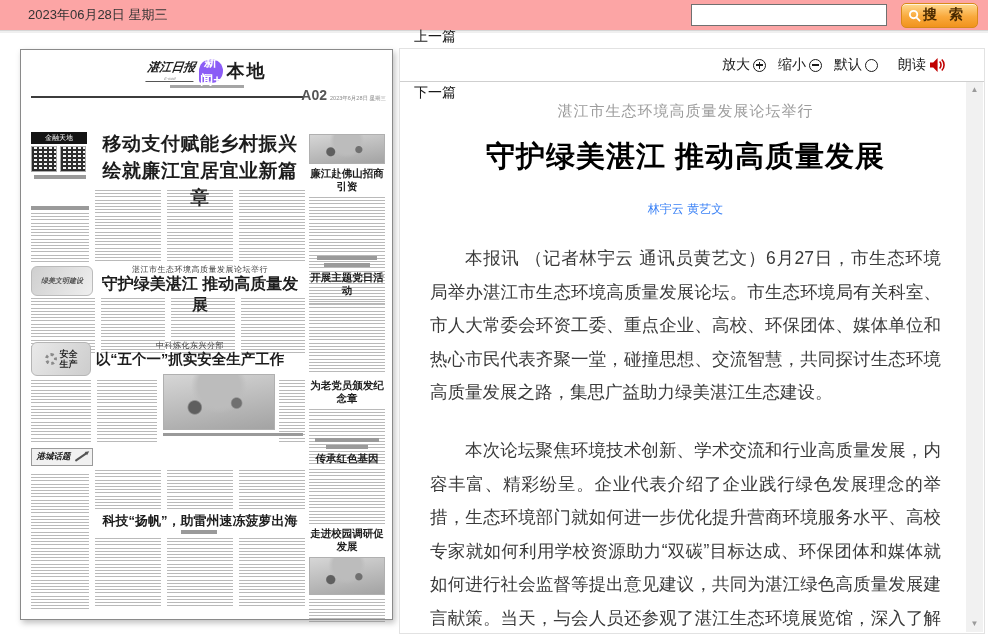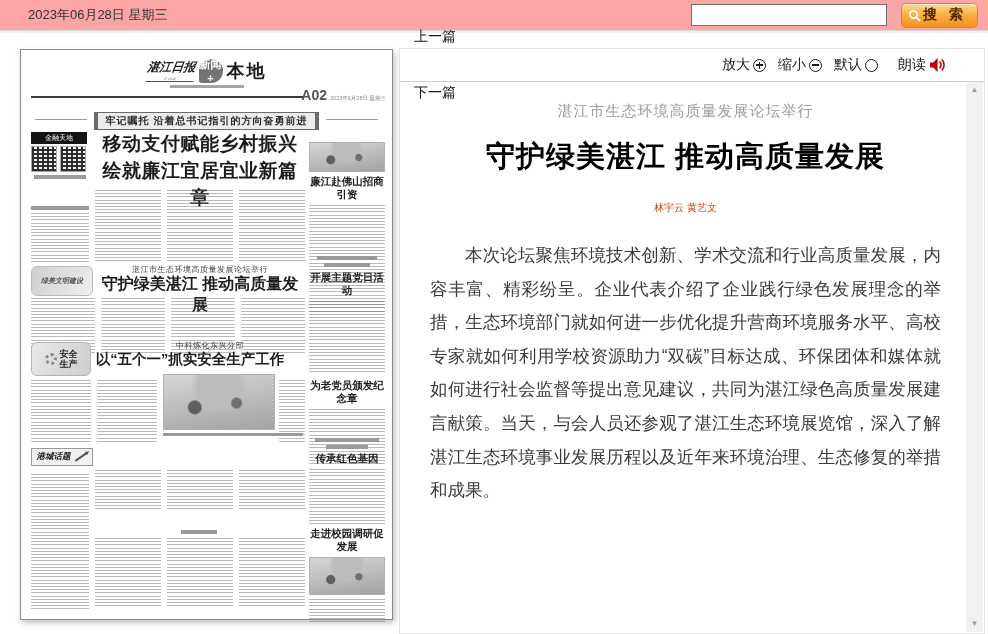--- a/index.html
+++ b/index.html
@@ -33,21 +33,21 @@
   .mtcols { display:flex; gap:6px; }
   .mtcols > div { flex:1; }
   .mtk { height:4px; background:#9a9a9a; margin:0 auto 3px; }
 
   .np-logo-row { left:0; right:0; top:7px; height:40px; text-align:center; }
   .np-logo-wrap { display:inline-flex; align-items:center; gap:4px; }
   .np-script { font-size:12px; font-weight:bold; font-style:italic; color:#3a3a3a;
                border-bottom:1px solid #555; transform:skewX(-8deg); }
   .np-script small { display:block; font-size:4px; font-weight:normal; color:#888; }
   .np-badge { width:24px; height:24px; border-radius:50% 50% 50% 10%;
-              background:#737373; color:#fff; font-size:11px; font-weight:bold;
+              background:#8b5cf6; color:#fff; font-size:13px; font-weight:bold;
               display:flex; align-items:center; justify-content:center; }
   .np-section { font-size:18px; font-weight:bold; letter-spacing:2px; }
   .np-mast-sub { width:74px; height:3px; background:#a5a5a5; margin:2px auto 0; }
   .np-rule { left:10px; right:88px; top:46px; height:2px; background:#3c3c3c; }
   .np-pageno { right:6px; top:37px; display:flex; align-items:baseline; gap:3px; }
   .np-pageno b { font-size:14px; color:#555; }
   .np-pageno span { font-size:5.5px; color:#8a8a8a; }
 
   .np-banner { left:0; right:0; top:60px; height:18px; text-align:center; }
   .np-banner .bnline { position:absolute; top:9px; height:1px; background:#9a9a9a; width:52px; }
@@ -110,21 +110,21 @@
   .scrollbar { position:absolute; right:1px; top:33px; bottom:1px; width:17px;
                background:#f1f1f1; display:flex; flex-direction:column;
                justify-content:space-between; align-items:center; padding:3px 0; }
   .sb-arrow { font-size:8px; color:#9a9a9a; line-height:10px; cursor:pointer; }
 
   .article { position:absolute; left:0; right:17px; top:33px; bottom:0;
              overflow:hidden; padding:20px 26px 0 30px; }
   .art-kicker { text-align:center; font-size:15px; color:#9c9c9c; letter-spacing:1px; }
   .art-title { text-align:center; font-size:29px; font-weight:bold; color:#000;
                margin-top:16px; letter-spacing:1px; }
-  .art-authors { text-align:center; font-size:10px; color:#c2410c; margin-top:24px; }
+  .art-authors { text-align:center; font-size:12px; color:#3b82f6; margin-top:24px; }
   .art-body p { font-size:17.5px; color:#3a3a3a; line-height:1.92; text-indent:2em;
                 text-align:justify; margin-top:24px; }
 </style>
 </head>
 <body>
 
 <div class="topbar">
   <span class="topbar-date">2023年06月28日 星期三</span>
   <div class="search-area">
     <input class="search-input" type="text" value="" style="">
@@ -149,25 +149,20 @@
       <span class="np-section">本地</span>
     </div>
     <div class="np-mast-sub"></div>
   </div>
   <div class="abs np-rule"></div>
   <div class="abs np-pageno">
     <b>A02</b>
     <span>2023年6月28日 星期三</span>
   </div>
 
-  <div class="abs np-banner">
-    <span class="bnline" style="left:14px;"></span>
-    <span class="bntext">牢记嘱托 沿着总书记指引的方向奋勇前进</span>
-    <span class="bnline" style="right:14px;"></span>
-  </div>
 
   <div class="abs" style="left:10px; top:82px; width:58px;">
     <div class="qr-label">金融天地</div>
     <div class="qr-row">
       <div class="qr"></div>
       <div class="qr"></div>
     </div>
     <div class="mtk" style="width:90%; margin-top:3px;"></div>
   </div>
   <div class="abs lead-hl">
@@ -177,21 +172,21 @@
   <div class="abs mtcols" style="left:74px; top:140px; width:210px; height:72px;">
     <div class="mt"></div>
       <div class="mt"></div>
       <div class="mt"></div>
   </div>
   <div class="abs" style="left:10px; top:156px; width:58px;">
     <div class="mtk" style="width:100%;"></div>
     <div class="mt" style="height:50px;"></div>
   </div>
 
-  <div class="abs" style="left:288px; top:92px; width:76px;">
+  <div class="abs" style="left:288px; top:84px; width:76px;">
     <div class="photo" style="width:76px; height:30px;"></div>
     <div class="side-hl" style="margin-top:3px;">廉江赴佛山招商引资</div>
     <div class="mt" style="height:108px; margin-top:4px;"></div>
   </div>
 
   <div class="abs stamp" style="left:10px; top:216px;">绿美文明建设</div>
   <div class="abs kicker" style="left:74px; top:214px; width:210px;">湛江市生态环境高质量发展论坛举行</div>
   <div class="abs hl-m" style="left:74px; top:224px; width:210px; font-size:16px;">守护绿美湛江 推动高质量发展</div>
   <div class="abs mtcols" style="left:10px; top:248px; width:274px; height:56px;">
     <div class="mt"></div>
@@ -209,41 +204,42 @@
     <div class="mt" style="height:56px; margin-top:4px;"></div>
   </div>
 
   <div class="abs badge-safety" style="left:10px; top:292px;">
     <span class="gear"></span>
     <span class="bs-t">
       <div>安全</div>
       <div>生产</div>
     </span>
   </div>
-  <div class="abs kicker" style="left:84px; top:290px; width:210px;text-align:center;">中科炼化东兴分部</div>
+  <div class="abs kicker" style="left:64px; top:290px; width:210px;text-align:center;">中科炼化东兴分部</div>
   <div class="abs hl-m" style="left:64px; top:300px; width:210px; font-size:14.5px;">以“五个一”抓实安全生产工作</div>
   <div class="abs mtcols" style="left:10px; top:330px; width:126px; height:62px;">
     <div class="mt"></div>
       <div class="mt"></div>
   </div>
   <div class="abs photo" style="left:142px; top:324px; width:112px; height:56px;"></div>
   <div class="abs mt" style="left:258px; top:330px; width:26px; height:62px;"></div>
   <div class="abs mtk" style="left:142px; top:383px; width:140px; height:3px;"></div>
 
   <div class="abs talk-label" style="left:10px; top:398px;">
     <span>港城话题</span>
     <span class="pen"></span>
   </div>
   <div class="abs mtcols" style="left:74px; top:420px; width:210px; height:40px;">
     <div class="mt"></div>
       <div class="mt"></div>
       <div class="mt"></div>
   </div>
   <div class="abs mt" style="left:10px; top:424px; width:58px; height:136px;"></div>
 
+  <div class="abs hl-m" style="left:74px; top:462px; width:210px; font-size:13px;">科技“扬帆”，助雷州速冻菠萝出海</div>
   <div class="abs mtk" style="left:160px; top:480px; width:36px;"></div>
   <div class="abs mtcols" style="left:74px; top:488px; width:210px; height:70px;">
     <div class="mt"></div>
       <div class="mt"></div>
       <div class="mt"></div>
   </div>
 
   <div class="abs" style="left:288px; top:388px; width:76px;">
     <div class="mtk" style="width:85%;"></div>
       <div class="mtk" style="width:55%;"></div>
@@ -289,17 +285,18 @@
   <div class="scrollbar">
     <span class="sb-arrow">▲</span>
     <span class="sb-arrow">▼</span>
   </div>
 
   <div class="article">
     <div class="art-kicker">湛江市生态环境高质量发展论坛举行</div>
     <div class="art-title">守护绿美湛江 推动高质量发展</div>
     <div class="art-authors">林宇云 黄艺文</div>
     <div class="art-body">
+      <p>本报讯 （记者林宇云 通讯员黄艺文）6月27日，市生态环境局举办湛江市生态环境高质量发展论坛。市生态环境局有关科室、市人大常委会环资工委、重点企业、高校、环保团体、媒体单位和热心市民代表齐聚一堂，碰撞思想、交流智慧，共同探讨生态环境高质量发展之路，集思广益助力绿美湛江生态建设。</p>
       <p>本次论坛聚焦环境技术创新、学术交流和行业高质量发展，内容丰富、精彩纷呈。企业代表介绍了企业践行绿色发展理念的举措，生态环境部门就如何进一步优化提升营商环境服务水平、高校专家就如何利用学校资源助力“双碳”目标达成、环保团体和媒体就如何进行社会监督等提出意见建议，共同为湛江绿色高质量发展建言献策。当天，与会人员还参观了湛江生态环境展览馆，深入了解湛江生态环境事业发展历程以及近年来环境治理、生态修复的举措和成果。</p>
 
     </div>
   </div>
 </div>
 
 </body></html>

